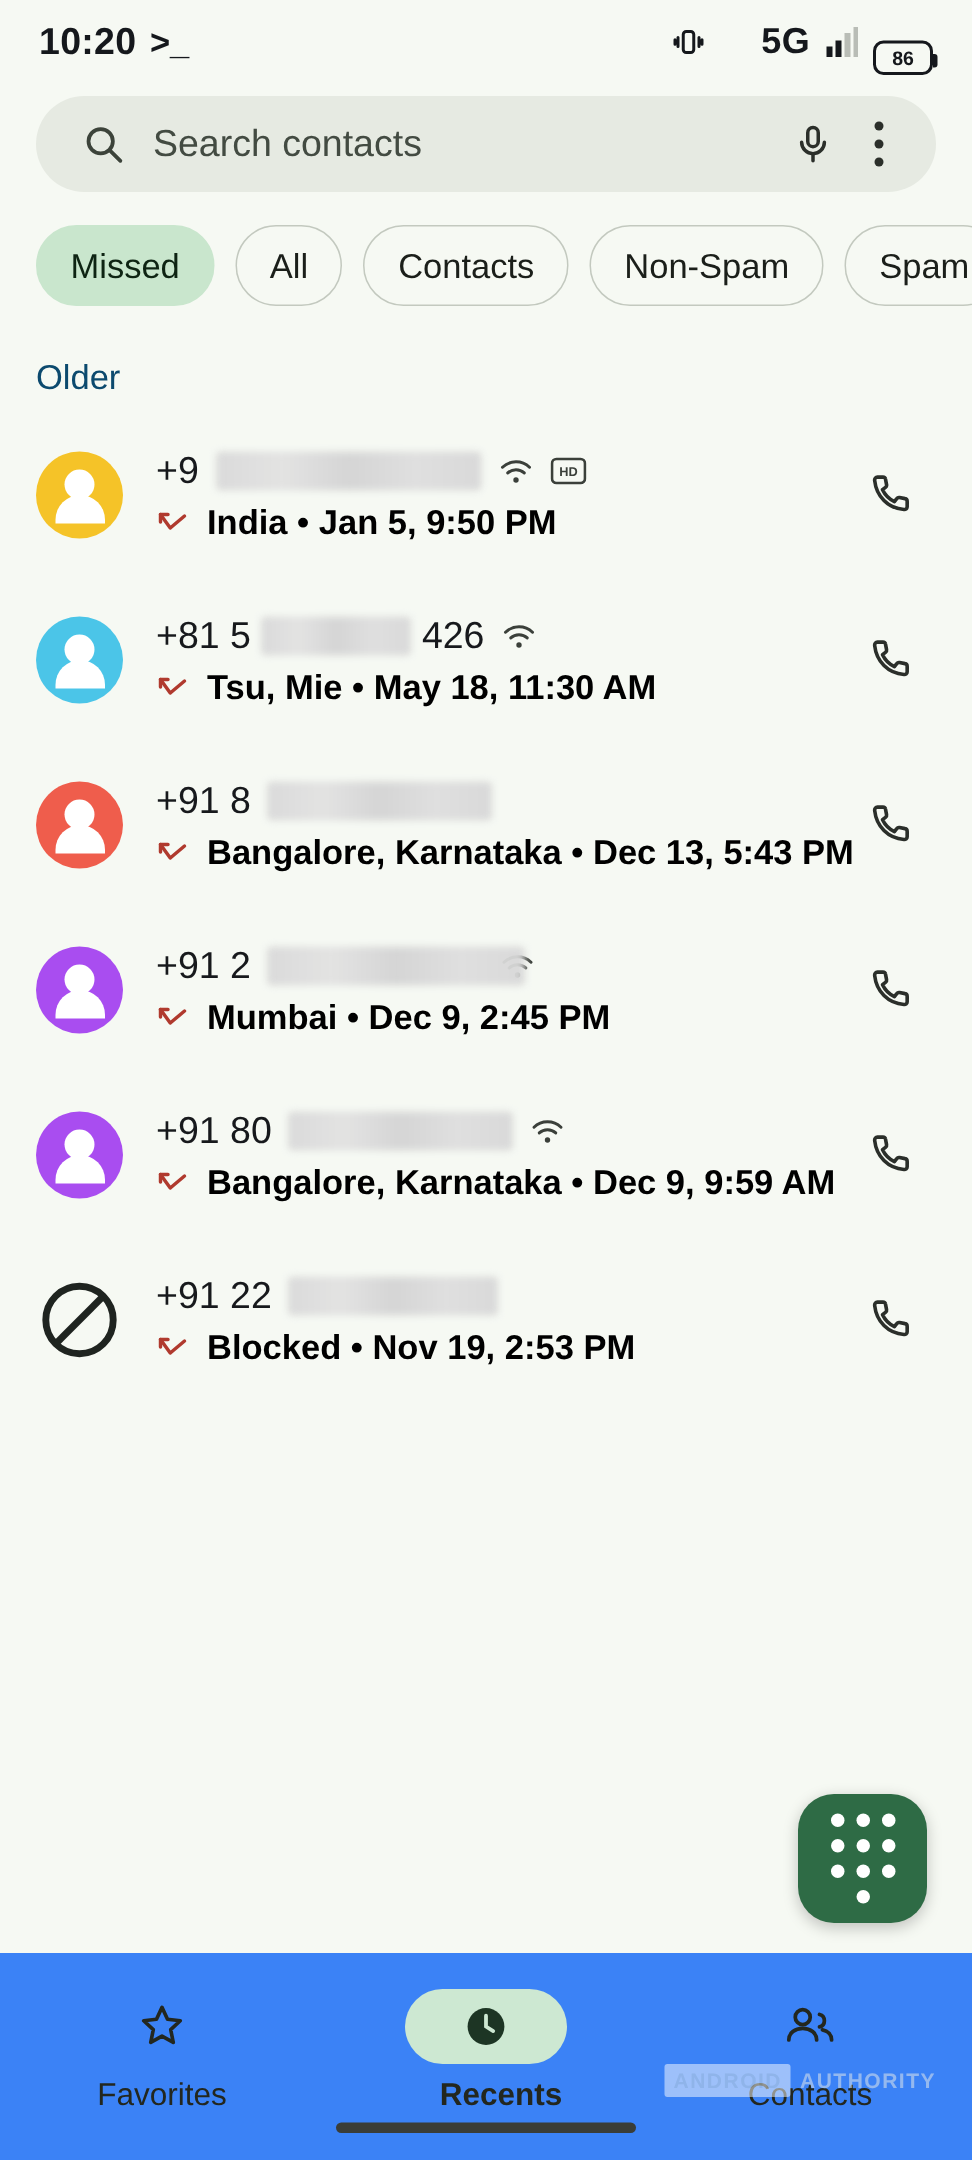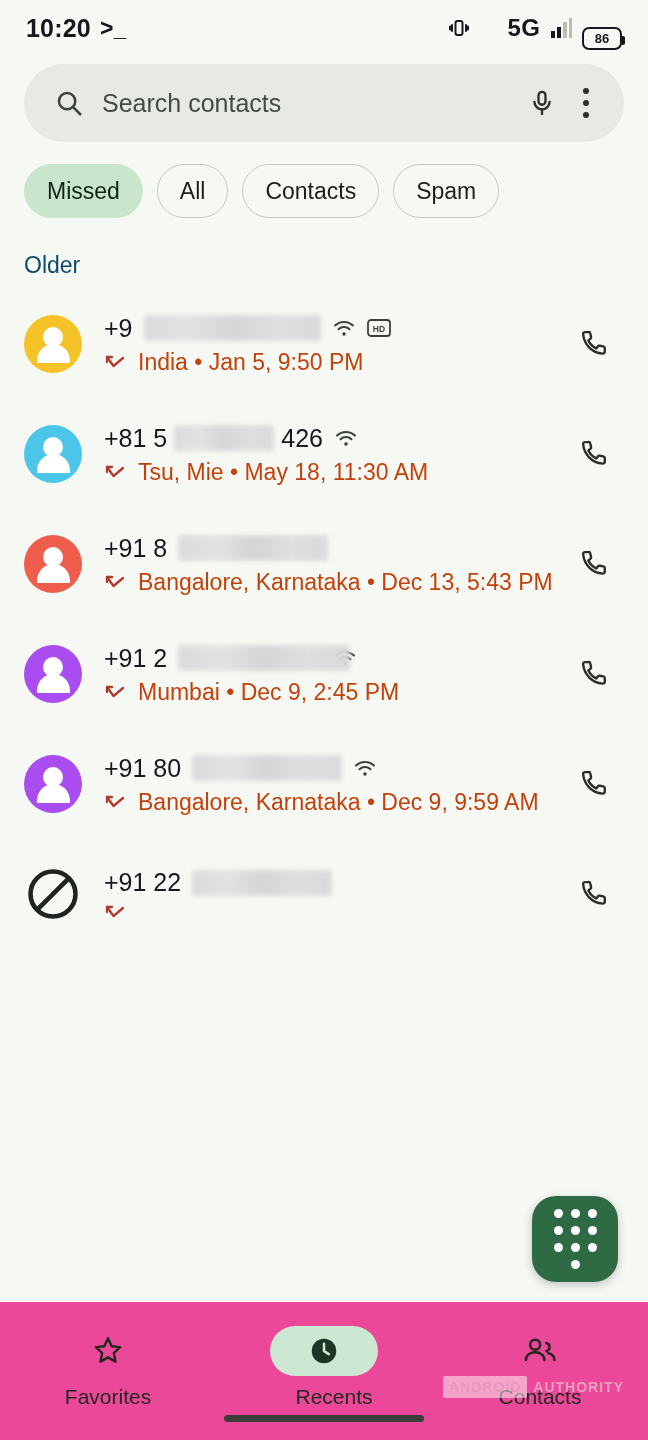--- a/index.html
+++ b/index.html
@@ -16,21 +16,21 @@
   .sb-left { display:flex; align-items:center; gap:9px; }
   .sb-time { font-size:25px; font-weight:600; color:#15181c; letter-spacing:.2px; }
   .sb-term { font-size:23px; font-weight:600; color:#15181c; }
   .sb-right { display:flex; align-items:center; gap:9px; }
   .bat { position:relative; width:40px; height:23px; border:2.5px solid #15181c; border-radius:7px; display:flex; align-items:center; justify-content:center;margin-top:20px; }
   .bat:after { content:""; position:absolute; right:-5px; top:7px; width:3px; height:9px; background:#15181c; border-radius:0 2px 2px 0; }
   .bat span { font-size:13px; font-weight:700; color:#15181c; line-height:1; }
 
   
   .searchwrap { padding:8px 24px 0 24px; }
-  .searchbar { height:78px; background:#e6eae2; border-radius:39px; display:flex; align-items:center; padding:0 26px 0 30px; gap:18px; }
+  .searchbar { height:64px; background:#e6eae2; border-radius:39px; display:flex; align-items:center; padding:0 26px 0 30px; gap:18px; }
   .search-placeholder { flex:1; font-size:25px; color:#434b42; }
   .s-ic { flex:0 0 auto; display:flex; align-items:center; justify-content:center; }
   .dots3 { width:8px; display:flex; flex-direction:column; gap:6px; align-items:center; padding:0 12px; }
   .dots3 i { width:6px; height:6px; border-radius:50%; background:#2b2f2a; display:block; }
 
   
   .chips { display:flex; gap:14px; padding:22px 24px 0 24px; }
   .chip { height:54px; border-radius:27px; border:1.5px solid #c3c9bf; display:flex; align-items:center; justify-content:center; padding:0 22px; font-size:23px; color:#1b1f1a; background:transparent; white-space:nowrap; }
   .chip.sel { background:#c9e6cd; border-color:#c9e6cd; color:#0e2413; font-weight:500; }
 
@@ -44,37 +44,37 @@
   .avatar .head { position:absolute; top:12px; width:20px; height:20px; border-radius:50%; background:#fff; }
   .avatar .body { position:absolute; bottom:10px; width:33px; height:19px; border-radius:17px 17px 0 0; background:#fff; }
   .avatar.blocked { background:transparent; }
   .row-main { flex:1 1 auto; min-width:0; display:flex; flex-direction:column; gap:5px; }
   .row-top { display:flex; align-items:center; gap:11px; height:32px; }
   .num { font-size:25px; color:#17191c; white-space:nowrap; }
   .blurbox { height:26px; border-radius:3px;
     background:linear-gradient(90deg,#d9d9d9,#e2e2e2,#d4d4d4,#dedede,#d8d8d8);
     filter:blur(2.5px); opacity:.95; }
   .row-sub { display:flex; align-items:center; gap:12px; }
-  .sub-text { font-size:23px; color:#c2410c; white-space:nowrap; }
+  .sub-text { font-size:23px; color:#000000; white-space:nowrap;font-weight:bold; }
   .callbtn { flex:0 0 auto; width:58px; display:flex; align-items:center; justify-content:center; }
 
   
   .fab { position:absolute; right:30px; bottom:158px; width:86px; height:86px; border-radius:24px; background:#2e6b45;
          box-shadow:0 3px 10px rgba(0,0,0,.22); display:flex; align-items:center; justify-content:center; }
   .dialpad { display:grid; grid-template-columns:repeat(3,9px); grid-auto-rows:9px; gap:8px; justify-items:center; }
   .dialpad i { width:9px; height:9px; border-radius:50%; background:#fff; display:block; }
   .dialpad i.last { grid-column:2; }
 
   
-  .botnav { flex:0 0 138px; background:#ec4899; display:flex; align-items:flex-start; padding-top:24px; position:relative; }
+  .botnav { flex:0 0 138px; background:#3b82f6; display:flex; align-items:flex-start; padding-top:24px; position:relative; }
   .navitem { flex:1; display:flex; flex-direction:column; align-items:center; gap:9px; }
   .navpill { width:108px; height:50px; border-radius:25px; display:flex; align-items:center; justify-content:center; }
   .navitem.active .navpill { background:#cde8d2; }
   .navlabel { font-size:21px; color:#23271f; }
-  .navitem.active .navlabel { font-weight:400;margin-left:20px; }
+  .navitem.active .navlabel { font-weight:700;margin-left:20px; }
   .gesture { position:absolute; bottom:18px; left:50%; transform:translateX(-50%); width:200px; height:7px; border-radius:4px; background:#3a3d38; }
   .watermark { position:absolute; right:24px; bottom:42px; display:flex; gap:6px; align-items:center; opacity:.5; }
   .wm-box { background:#ffffff; color:#e3e6e0; font-size:14px; font-weight:700; letter-spacing:1px; padding:3px 6px; border-radius:2px; }
   .wm-txt { color:#eceee9; font-size:14px; font-weight:700; letter-spacing:1px; }
 </style>
 </head>
 <body>
 
 <div class="phone">
 
@@ -126,20 +126,21 @@
           <i></i>
           <i></i>
         </span>
     </div>
   </div>
 
   <div class="chips">
     <div class="chip sel">Missed</div>
     <div class="chip">All</div>
     <div class="chip">Contacts</div>
+    <div class="chip">Non-Spam</div>
     <div class="chip">Spam</div>
   </div>
 
   <div class="section-hdr">Older</div>
 
   <div class="calllist">
 
     <div class="call-row">
       <div class="avatar" style="background:#f5c328">
         <span class="head"></span>
@@ -322,20 +323,21 @@
           <span class="num">+91 22</span>
           <span class="blurbox" style="width:140px"></span>
         </div>
         <div class="row-sub">
           <span class="s-ic">
             <svg width="22" height="18" viewBox="0 0 22 18">
                 <path d="M3 3l6.5 9L19 4" fill="none" stroke="#b03a2e" stroke-width="2.3" stroke-linecap="round" stroke-linejoin="round"></path>
                 <path d="M3 3h5M3 3v5" stroke="#b03a2e" stroke-width="2.3" stroke-linecap="round"></path>
               </svg>
           </span>
+          <span class="sub-text">Blocked • Nov 19, 2:53 PM</span>
         </div>
       </div>
       <div class="callbtn">
         <svg width="34" height="34" viewBox="0 0 24 24">
             <path d="M7.5 3.5c.6 0 1.1.4 1.2 1l.5 2.6c.1.5-.1 1-.5 1.3L7.3 9.5a12 12 0 0 0 5.6 5.6l1.1-1.4c.3-.4.8-.6 1.3-.5l2.6.5c.6.1 1 .6 1 1.2v2.6c0 .8-.7 1.4-1.5 1.3C9.9 18.2 4.4 12.7 3.6 5.1 3.5 4.3 4.1 3.6 4.9 3.6h2.6z" fill="none" stroke="#2b2f2a" stroke-width="1.7" stroke-linejoin="round"></path>
           </svg>
       </div>
     </div>
 
   </div>

